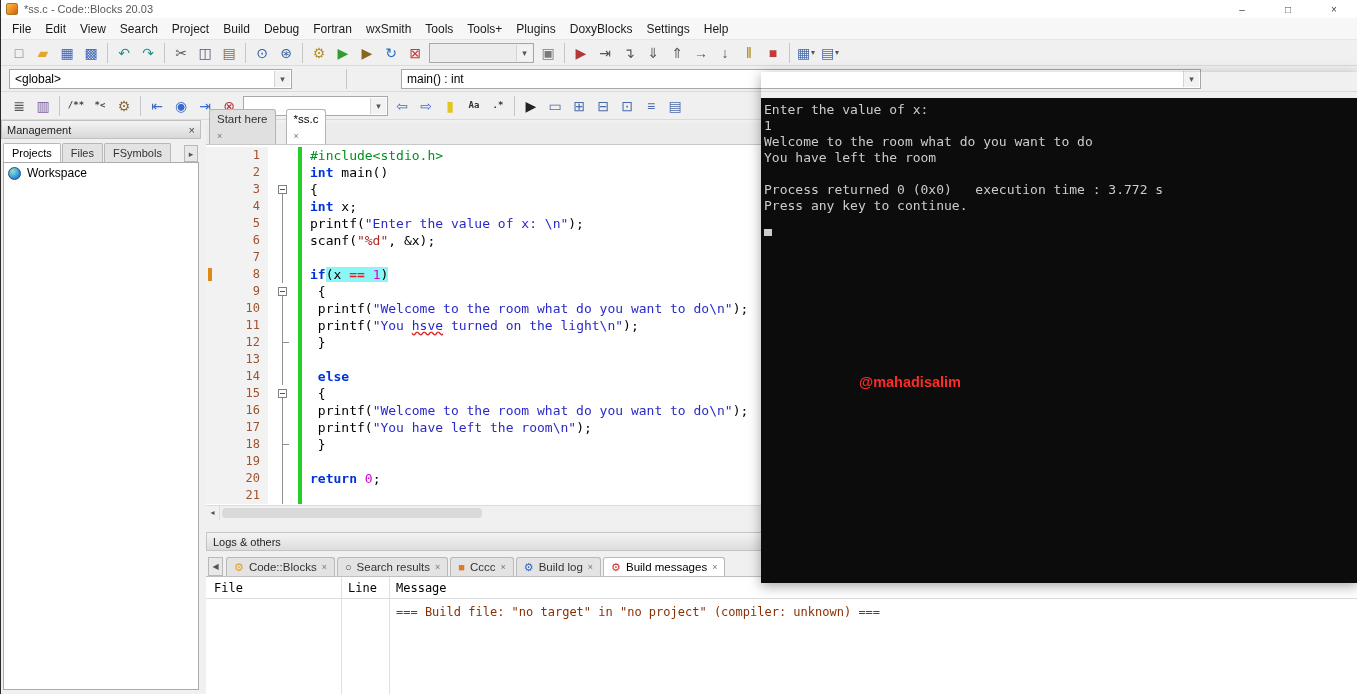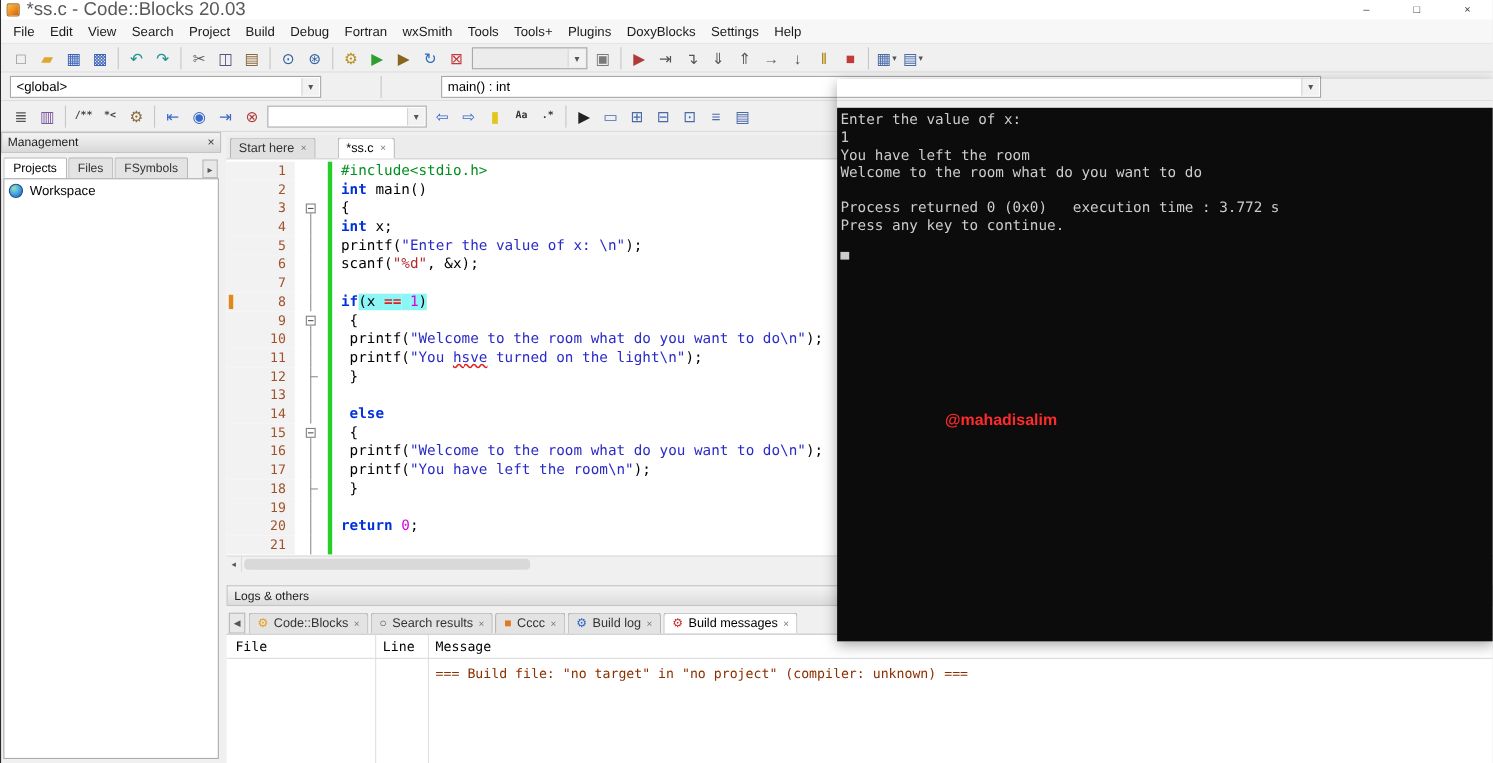--- a/index.html
+++ b/index.html
@@ -4,21 +4,21 @@
 <style>
   * { margin:0; padding:0; box-sizing:border-box; }
   html,body { width:1357px; height:694px; }
   body { font-family:"Liberation Sans", sans-serif; background:#F0F0F0; overflow:hidden; position:relative; }
   #root { position:absolute; inset:0; border-left:1px solid #2A2A2A; }
 
   
   .titlebar { position:absolute; left:0; top:0; width:100%; height:18px; background:#FFFFFF; display:flex; align-items:center; }
   .app-icon { width:12px; height:12px; margin:0 6px 0 5px; border-radius:2px;
               background:linear-gradient(135deg,#F6C244,#EE8A1E 55%,#C8611A); border:1px solid #A8762A; }
-  .title-text { font-size:17px; color:#5A5A5A; }
+  .title-text { font-size:11px; color:#5A5A5A; }
   .win-controls { position:absolute; right:0; top:0; height:18px; display:flex; }
   .win-btn { width:46px; height:18px; display:flex; align-items:center; justify-content:center; font-size:10px; color:#444; }
 
   
   .menubar { position:absolute; top:18px; left:0; width:100%; height:22px; background:#F7F7F7; display:flex; align-items:center; padding-left:4px; border-bottom:1px solid #E6E6E6; }
   .menu-item { padding:0 7px; font-size:12px; color:#1A1A1A; line-height:22px; }
 
   
   .toolbar { position:absolute; left:0; width:100%; background:#F0F0F0; display:flex; align-items:center; border-bottom:1px solid #DADADA; }
   #tb1 { top:40px; height:26px; padding-left:6px; }
@@ -41,21 +41,21 @@
   .mtab { font-size:11px; padding:3px 8px; border:1px solid #B8B8B8; border-bottom:none; background:#E3E3E3; margin-right:1px; border-radius:2px 2px 0 0; color:#333; }
   .mtab.active { background:#FFF; color:#000;margin-top:14px; }
   .mgmt-scroll { margin-left:auto; margin-right:3px; font-size:9px; color:#555; border:1px solid #B8B8B8; background:#E8E8E8; width:14px; height:17px; text-align:center; line-height:16px; }
   .mgmt-body { position:absolute; left:2px; top:162px; width:196px; height:528px; background:#FFF; border:1px solid #ABABAB; }
   .tree-item { display:flex; align-items:center; padding:3px 4px; font-size:12px; color:#000; }
   .tree-icon { width:13px; height:13px; border-radius:50%; margin-right:6px; flex:none;
                background:radial-gradient(circle at 35% 30%, #9FE0A8 0%, #4FB0E8 40%, #1E5FA8 95%); border:1px solid #1A4E8A; }
 
   
   .ed-tabs { position:absolute; left:205px; top:123px; right:0; height:22px; background:#ECECEC; display:flex; align-items:flex-end; padding-left:3px; border-bottom:1px solid #C8C8C8; }
-  .etab { display:flex; align-items:flex-start; gap:6px; font-size:11.5px; padding:3px 7px; background:#E0E0E0; border:1px solid #B4B4B4; border-bottom:none; margin-right:20px; border-radius:3px 3px 0 0; color:#333; }
+  .etab { display:flex; align-items:flex-start; gap:6px; font-size:11.5px; padding:3px 7px; background:#E0E0E0; border:1px solid #B4B4B4; border-bottom:none; margin-right:10px; border-radius:3px 3px 0 0; color:#333;flex-direction:column; }
   .etab.active { background:#FFF; color:#000; }
   .etab .x { font-size:9px; color:#777; }
 
   .editor { position:absolute; left:205px; top:145px; width:1152px; height:360px; background:#FFF; overflow:hidden; }
   #edlines { position:absolute; left:0; top:2px; right:0; }
   .edrow { display:flex; height:17px; }
   .ln { width:62px; flex:none; background:#F2F2F2; color:#A0522D; font:12px "DejaVu Sans Mono", monospace; text-align:right; padding-right:8px; line-height:17px; position:relative; }
   .lnmark { position:absolute; left:2px; top:2px; width:4px; height:13px; background:#E08818; }
   .fold { width:30px; flex:none; position:relative; }
   .fold .fv  { position:absolute; left:14px; top:0; bottom:0; width:1px; background:#909090; }
@@ -551,22 +551,22 @@
     <div class="trows" id="trows">
         <div class="trow">=== Build file: "no target" in "no project" (compiler: unknown) ===</div>
       </div>
   </div>
 
   <div class="console">
     <div class="con-body">
       <div id="con-lines">
           <div class="conline">Enter the value of x:</div>
           <div class="conline">1</div>
+          <div class="conline">Welcome to the room what do you want to do</div>
           <div class="conline">You have left the room</div>
-          <div class="conline">Welcome to the room what do you want to do</div>
           <div class="conline"></div>
           <div class="conline">Process returned 0 (0x0)   execution time : 3.772 s</div>
           <div class="conline">Press any key to continue.</div>
           <div class="conline"></div>
         </div>
       <div class="con-cursor"></div>
       <div class="watermark">@mahadisalim</div>
     </div>
   </div>
 

